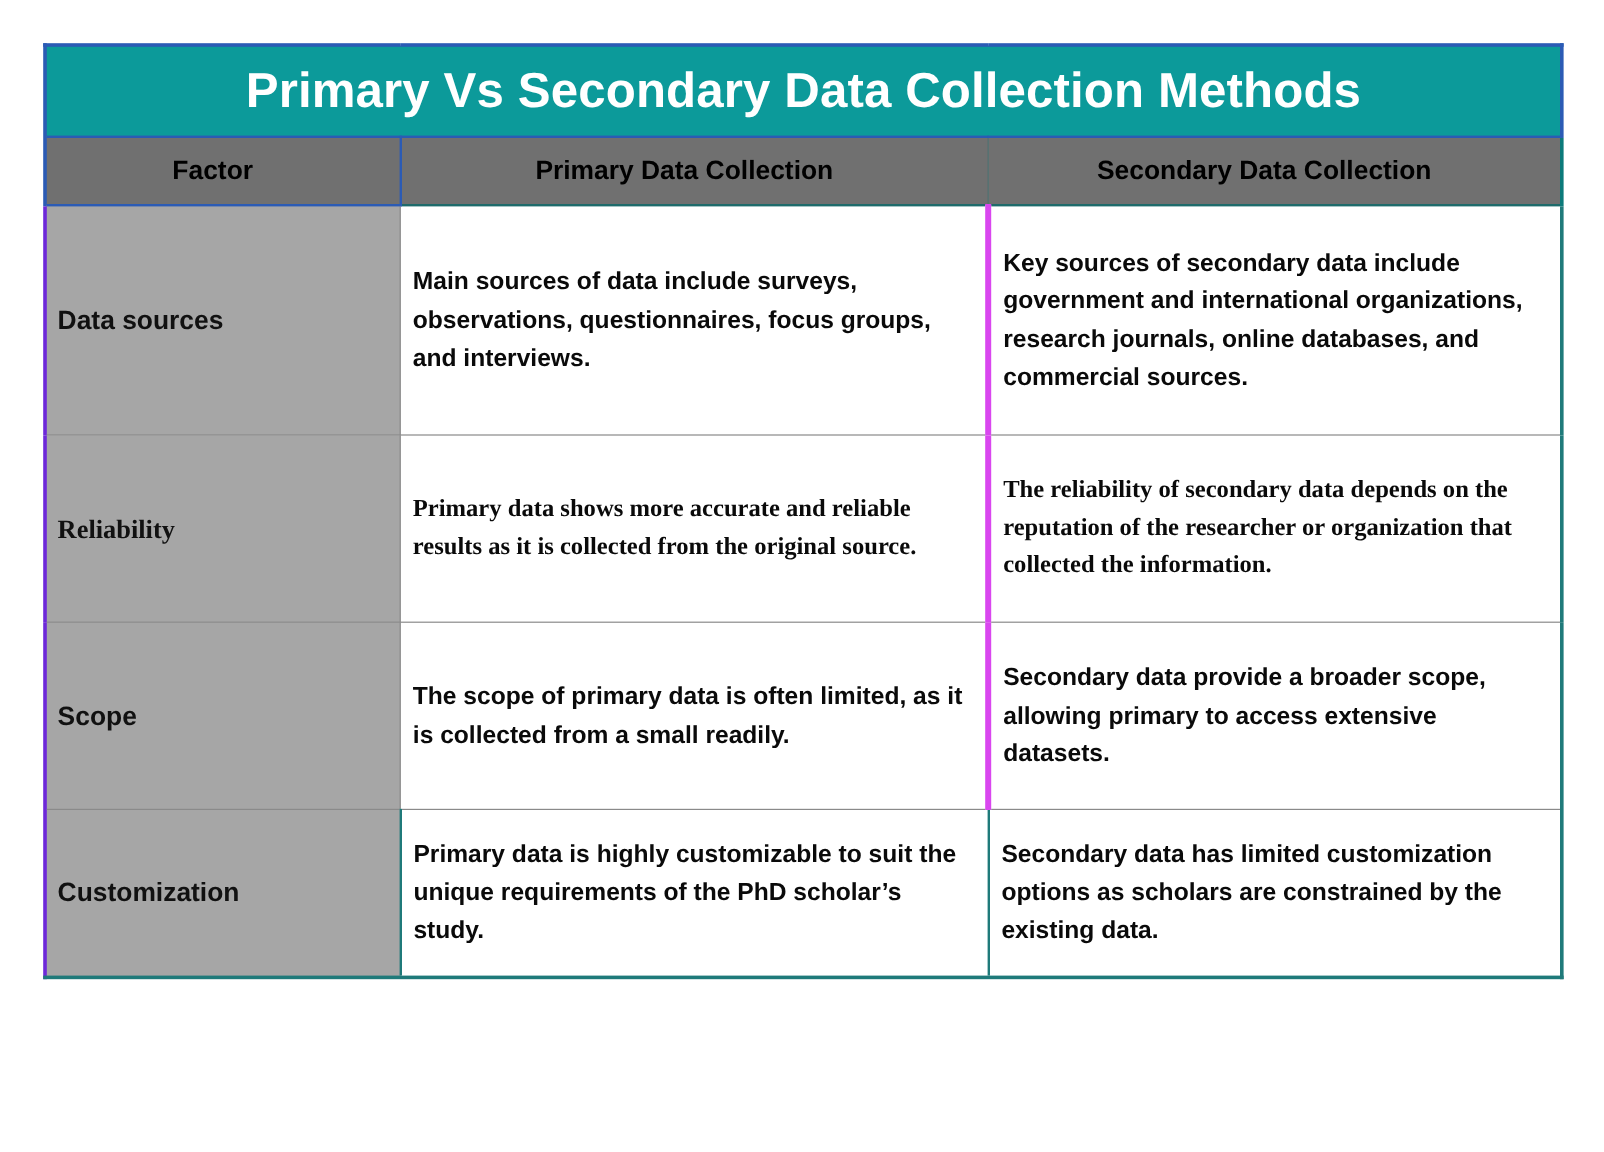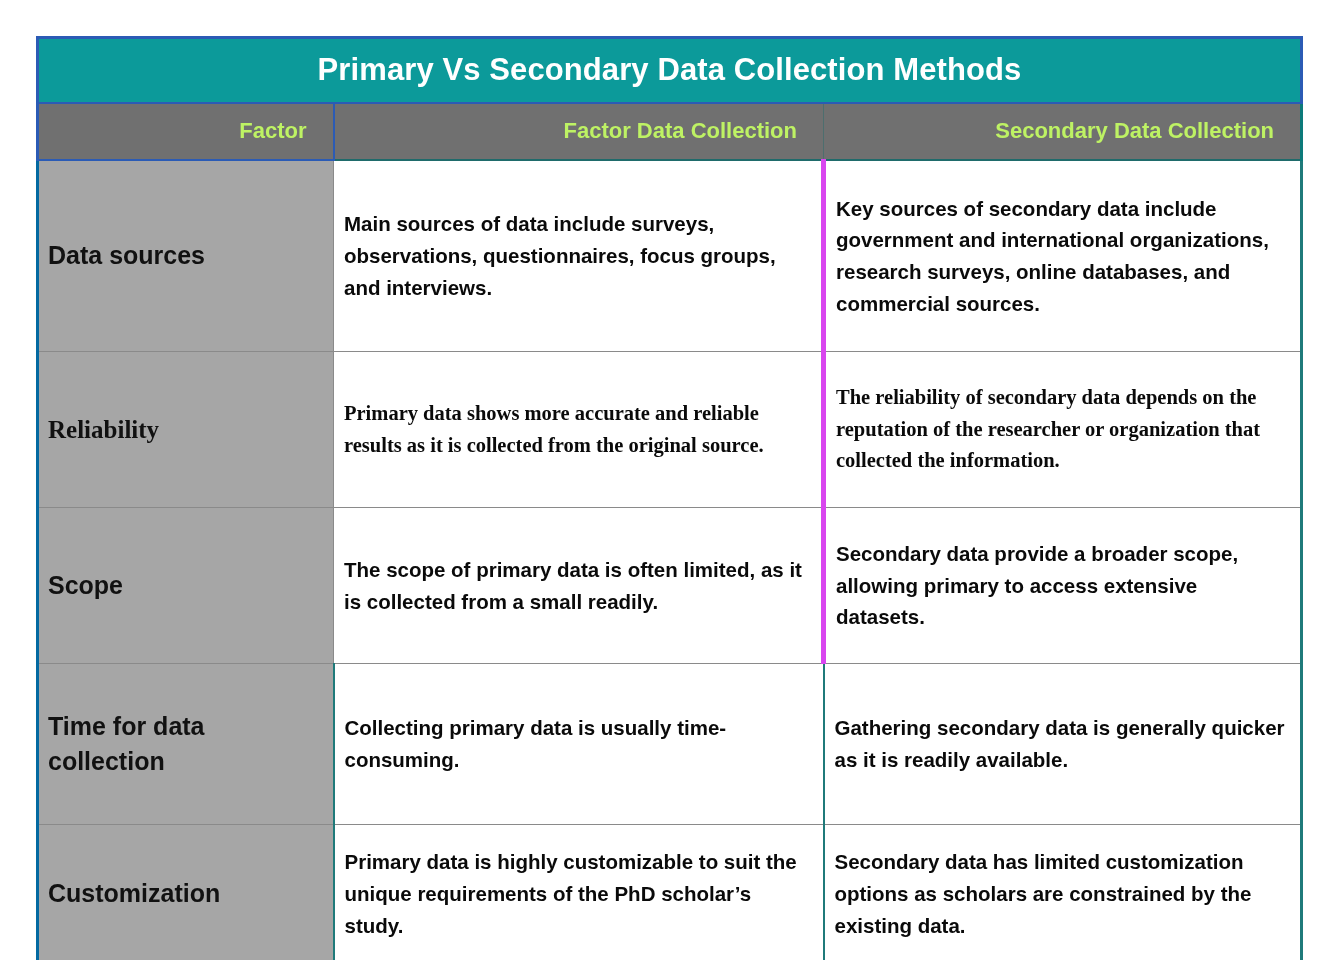--- a/index.html
+++ b/index.html
@@ -38,66 +38,65 @@
   
   col.c-factor    { width: 296px; }
   col.c-primary   { width: 490px; }
   col.c-secondary { width: 478px; }
 
   
   .title-cell {
     background: #0C9A9A;
     color: #ffffff;
     text-align: center;
-    font-size: 31px;
+    font-size: 41px;
     font-weight: bold;
     letter-spacing: 0.1px;
     padding: 14px 10px 15px 10px;
     border-left: 3px solid #2B5BB5;
     border-top: 3px solid #2B5BB5;
     border-right: 3px solid #2B5BB5;
     border-bottom: 2px solid #2B5BB5;
     line-height: 1.1;
   }
 
   
   .hdr {
     background: #707070;
-    color: #bef264;
+    color: #000000;
     font-size: 22px;
     font-weight: bold;
     padding: 12px 26px 13px 9px;
     vertical-align: middle;
     height: 30px;
-    text-align: right;
   }
   .hdr-factor {
     border-left: 3px solid #2B5BB5;
     border-right: 2px solid #2B5BB5;
     border-bottom: 2px solid #2B5BB5;
   }
   .hdr-primary {
     border-right: 1px solid #4D6E6E;
     border-bottom: 2px solid #1F6B6B;
   }
   .hdr-secondary {
     border-right: 3px solid #0C7A7A;
     border-bottom: 2px solid #1F6B6B;
   }
 
   
   td.factor {
     background: #A6A6A6;
     color: #111111;
-    font-size: 25px;
+    font-size: 22px;
     font-weight: bold;
     padding: 10px 10px 10px 9px;
     vertical-align: middle;
     line-height: 1.42;
-    border-left: 3px solid #0369a1;
+    border-left: 3px solid #6d28d9;
   }
   td.body-cell {
     background: #ffffff;
     color: #0A0A0A;
     font-size: 20.5px;
     font-weight: bold;
     padding: 10px 14px 10px 10px;
     vertical-align: middle;
     line-height: 1.55;
   }
@@ -135,50 +134,45 @@
         <col class="c-primary">
         <col class="c-secondary">
       </colgroup>
 
       <thead>
         <tr>
           <th class="title-cell" colspan="3">Primary Vs Secondary Data Collection Methods</th>
         </tr>
         <tr>
           <th class="hdr hdr-factor">Factor</th>
-          <th class="hdr hdr-primary">Factor Data Collection</th>
+          <th class="hdr hdr-primary">Primary Data Collection</th>
           <th class="hdr hdr-secondary">Secondary Data Collection</th>
         </tr>
       </thead>
 
       <tbody>
 
         <tr class="row-1 r-grey">
           <td class="factor">Data sources</td>
           <td class="body-cell cell-primary">Main sources of data include surveys, observations, questionnaires, focus groups, and interviews.</td>
-          <td class="body-cell cell-secondary">Key sources of secondary data include government and international organizations, research surveys, online databases, and commercial sources.</td>
+          <td class="body-cell cell-secondary">Key sources of secondary data include government and international organizations, research journals, online databases, and commercial sources.</td>
         </tr>
 
         <tr class="row-2 r-grey">
           <td class="factor">Reliability</td>
           <td class="body-cell cell-primary">Primary data shows more accurate and reliable results as it is collected from the original source.</td>
           <td class="body-cell cell-secondary">The reliability of secondary data depends on the reputation of the researcher or organization that collected the information.</td>
         </tr>
 
         <tr class="row-3 r-grey">
           <td class="factor">Scope</td>
           <td class="body-cell cell-primary">The scope of primary data is often limited, as it is collected from a small readily.</td>
           <td class="body-cell cell-secondary"> Secondary data provide a broader scope, allowing primary to access extensive datasets.</td>
         </tr>
 
-        <tr class="row-4 r-teal">
-          <td class="factor">Time for data collection</td>
-          <td class="body-cell cell-primary">Collecting primary data is usually time-consuming.</td>
-          <td class="body-cell cell-secondary">Gathering secondary data is generally quicker as it is readily available.</td>
-        </tr>
 
         <tr class="row-5 r-teal r-last">
           <td class="factor">Customization</td>
           <td class="body-cell cell-primary">Primary data is highly customizable to suit the unique requirements of the PhD scholar’s study.</td>
           <td class="body-cell cell-secondary">Secondary data has limited customization options as scholars are constrained by the existing data.</td>
         </tr>
 
       </tbody>
     </table>
   </div>

